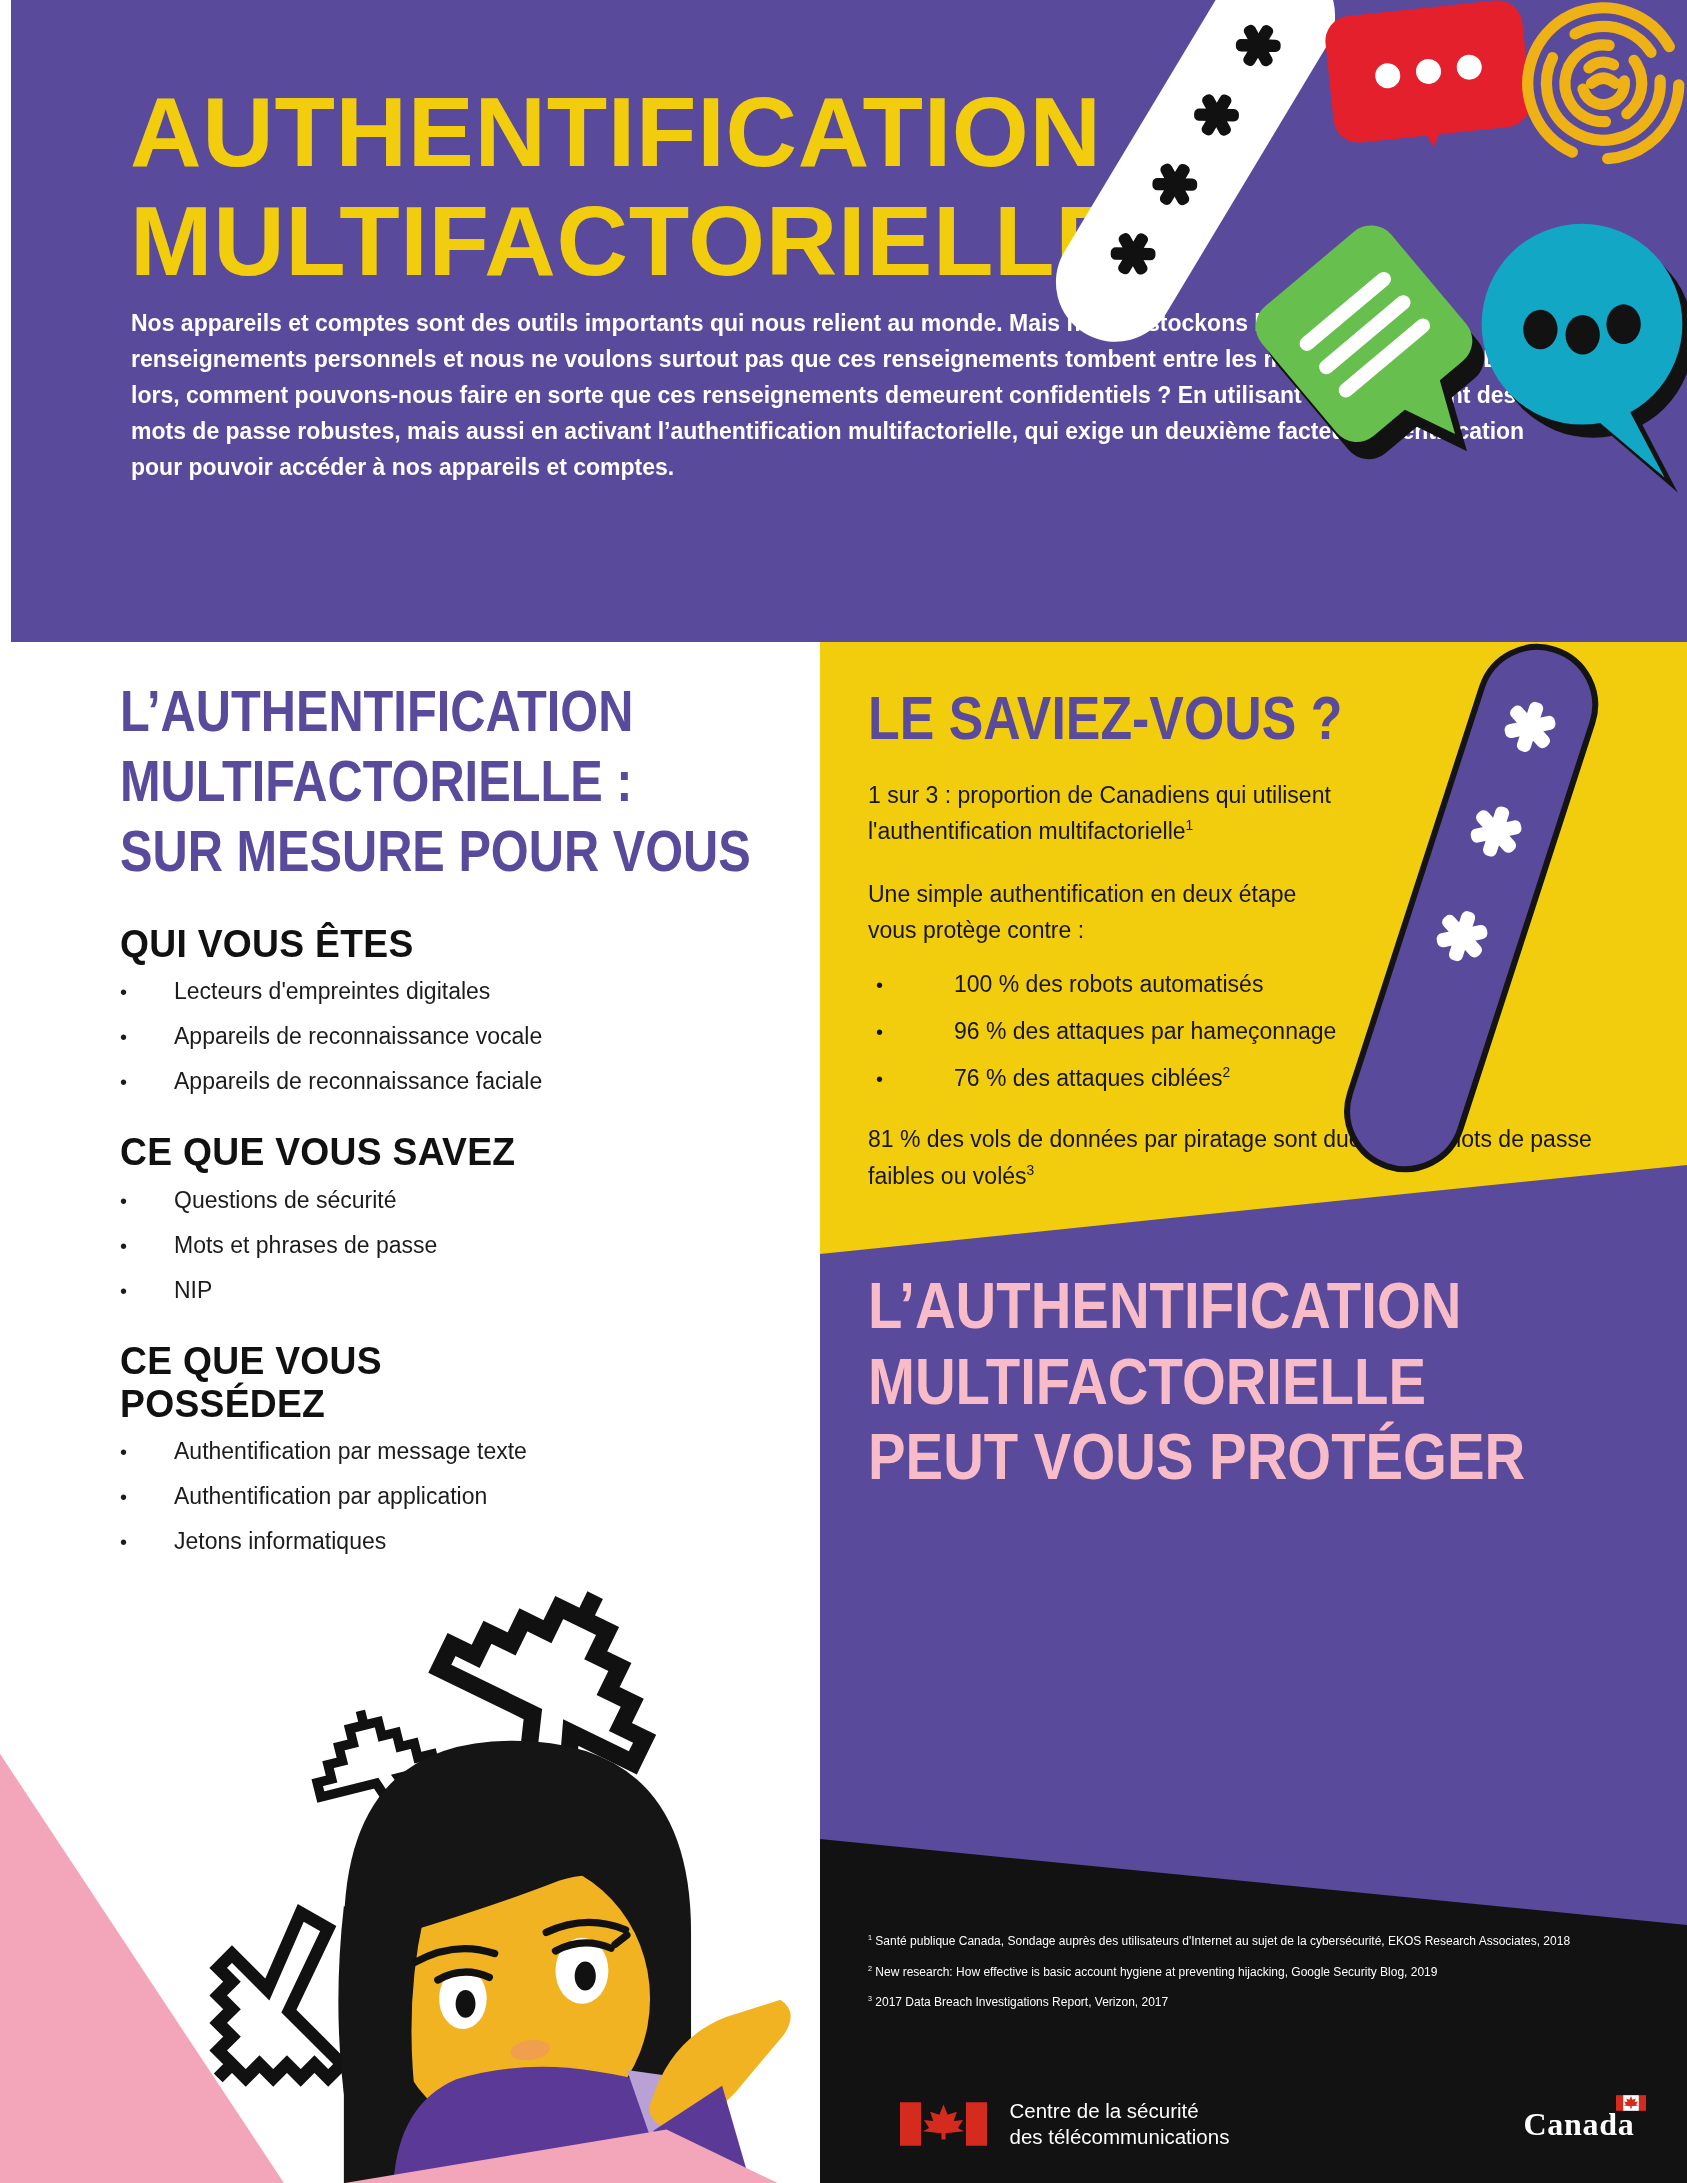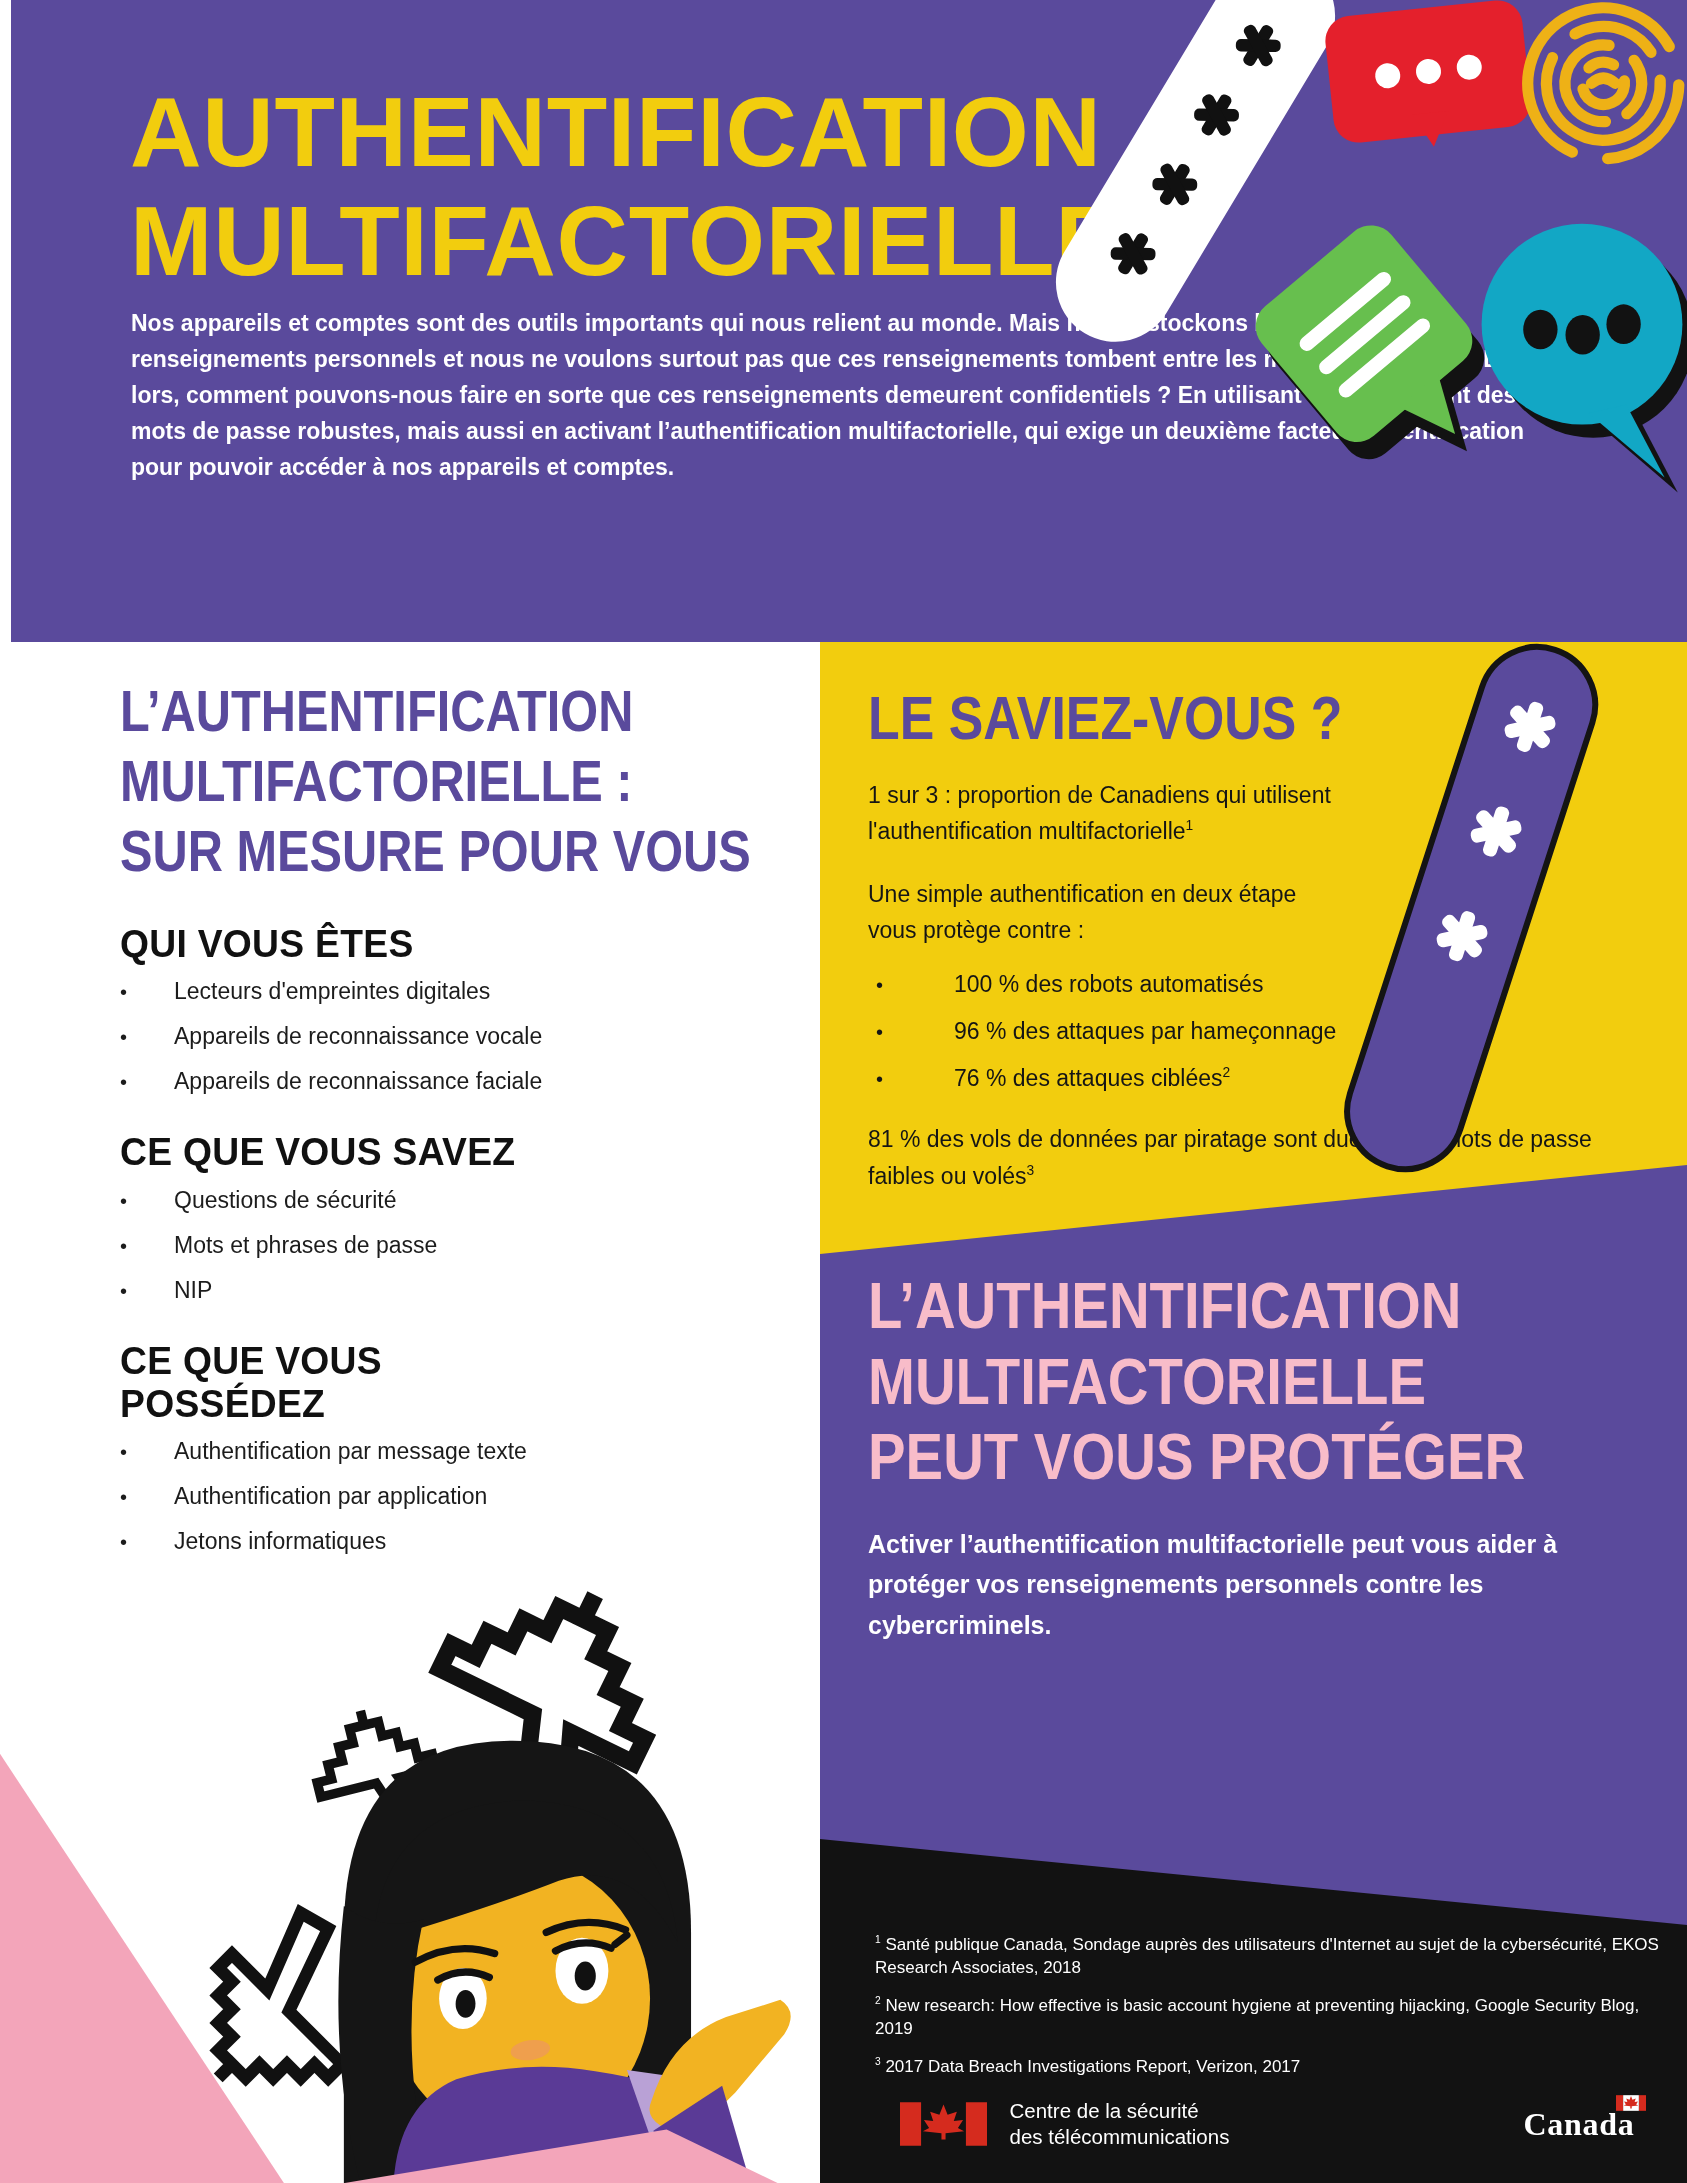--- a/index.html
+++ b/index.html
@@ -63,21 +63,21 @@
 
   .purple-content{position:absolute;left:48px;top:627px;width:781px;z-index:1;}
   .protect-title{margin:0;font-size:64px;line-height:1.18;font-weight:800;color:#f8bcc9;
     transform:scaleX(0.88);transform-origin:left top;white-space:nowrap;}
   .protect-title span{display:block;}
   .protect-p{margin:28px 0 0;width:754px;font-size:25px;line-height:1.62;font-weight:700;color:#ffffff;}
 
   .black-footer{position:absolute;left:0;top:0;width:867px;height:1542px;background:#121212;
     clip-path:polygon(0 1197px,100% 1283px,100% 1542px,0 1542px);}
   .footnotes{position:absolute;left:48px;top:1291px;width:801px;color:#ffffff;}
-  .footnotes p{margin:0 7px 14px;font-size:17px;line-height:1.38;font-weight:400;}
+  .footnotes p{margin:0 0 14px;font-size:12px;line-height:1.38;font-weight:400;}
   .logo-row{position:absolute;left:48px;top:1456px;width:773px;display:flex;align-items:center;
     justify-content:space-between;}
   .agency{display:flex;align-items:center;gap:22.5px;margin-left:32px;}
   .agency-text{color:#ffffff;font-size:20.5px;line-height:1.28;font-weight:400;}
   .agency-text span{display:block;}
   .wordmark{position:relative;color:#ffffff;font-family:"Liberation Serif",serif;font-size:32px;
     font-weight:600;letter-spacing:0.7px;padding-right:6.6px;}
   .wordmark svg{position:absolute;right:-5.3px;top:-10.6px;}
 </style>
 </head>
@@ -305,21 +305,20 @@
           </svg>
       </div>
     </div>
 
     <div class="purple-content">
       <h2 class="protect-title">
         <span>L’AUTHENTIFICATION</span>
         <span>MULTIFACTORIELLE</span>
         <span>PEUT VOUS PROTÉGER</span>
       </h2>
-      <p class="protect-p">Activer l’authentification multifactorielle peut vous aider à protéger vos renseignements personnels contre les cybercriminels.</p>
     </div>
 
     <div class="black-footer">
       <div class="footnotes">
         <p><sup>1</sup> <span>Santé publique Canada, Sondage auprès des utilisateurs d'Internet au sujet de la cybersécurité, EKOS Research Associates, 2018</span></p>
         <p><sup>2</sup> <span>New research: How effective is basic account hygiene at preventing hijacking, Google Security Blog, 2019</span></p>
         <p><sup>3</sup> <span>2017 Data Breach Investigations Report, Verizon, 2017</span></p>
       </div>
 
       <div class="logo-row">

